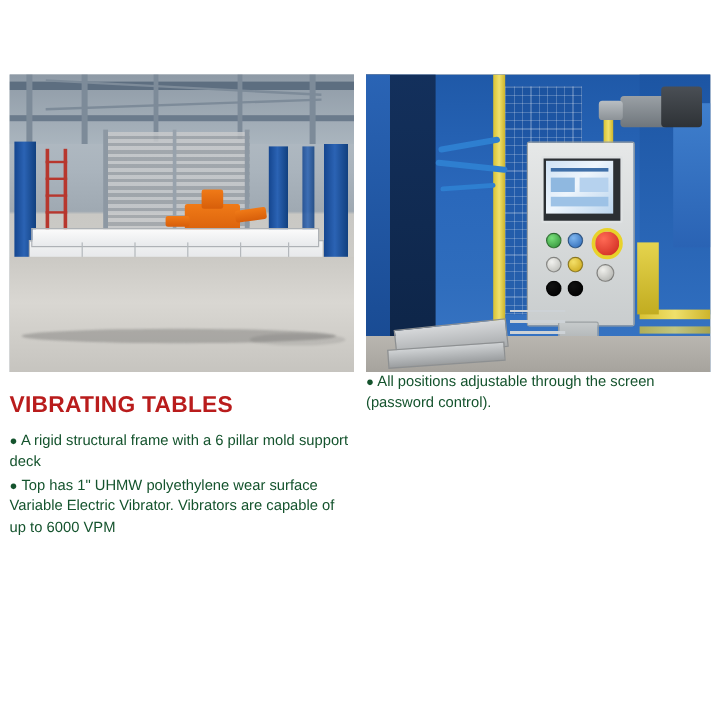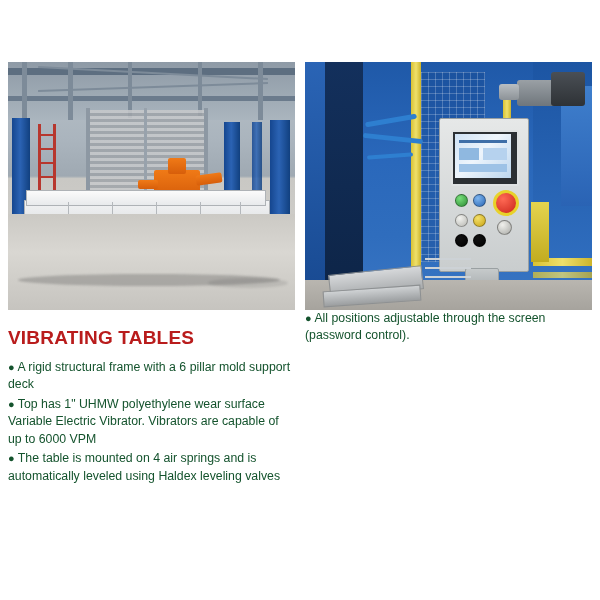--- a/index.html
+++ b/index.html
@@ -265,21 +265,20 @@
         <div class="p1-floor"></div>
         <div class="p1-shadow" style="left:10px; top:212px; width:262px; height:12px; border-radius:50%;"></div>
         <div class="p1-shadow" style="left:200px; top:216px; width:80px; height:10px; border-radius:50%; opacity:0.5;"></div>
       </div>
 
       <div class="section-title">VIBRATING TABLES</div>
 
       <ul class="bullets">
         <li><span class="dot">●</span> <span>A rigid structural frame with a 6 pillar mold support deck</span></li>
         <li><span class="dot">●</span> <span>Top has 1" UHMW polyethylene wear surface Variable Electric Vibrator. Vibrators are capable of up to 6000 VPM</span></li>
-        <li><span class="dot">●</span> <span>The table is mounted on 4 air springs and is automatically leveled using Haldex leveling valves</span></li>
       </ul>
     </div>
 
     <div class="col">
 
       <div class="photo">
         <div class="p2-bg"></div>
 
         <div class="p2-dark" style="left:0; top:0; width:58px; height:248px;"></div>
         <div class="p2-blueblock" style="left:0; top:0; width:20px; height:248px; background:linear-gradient(to bottom,#2a64b5,#17488f);"></div>

